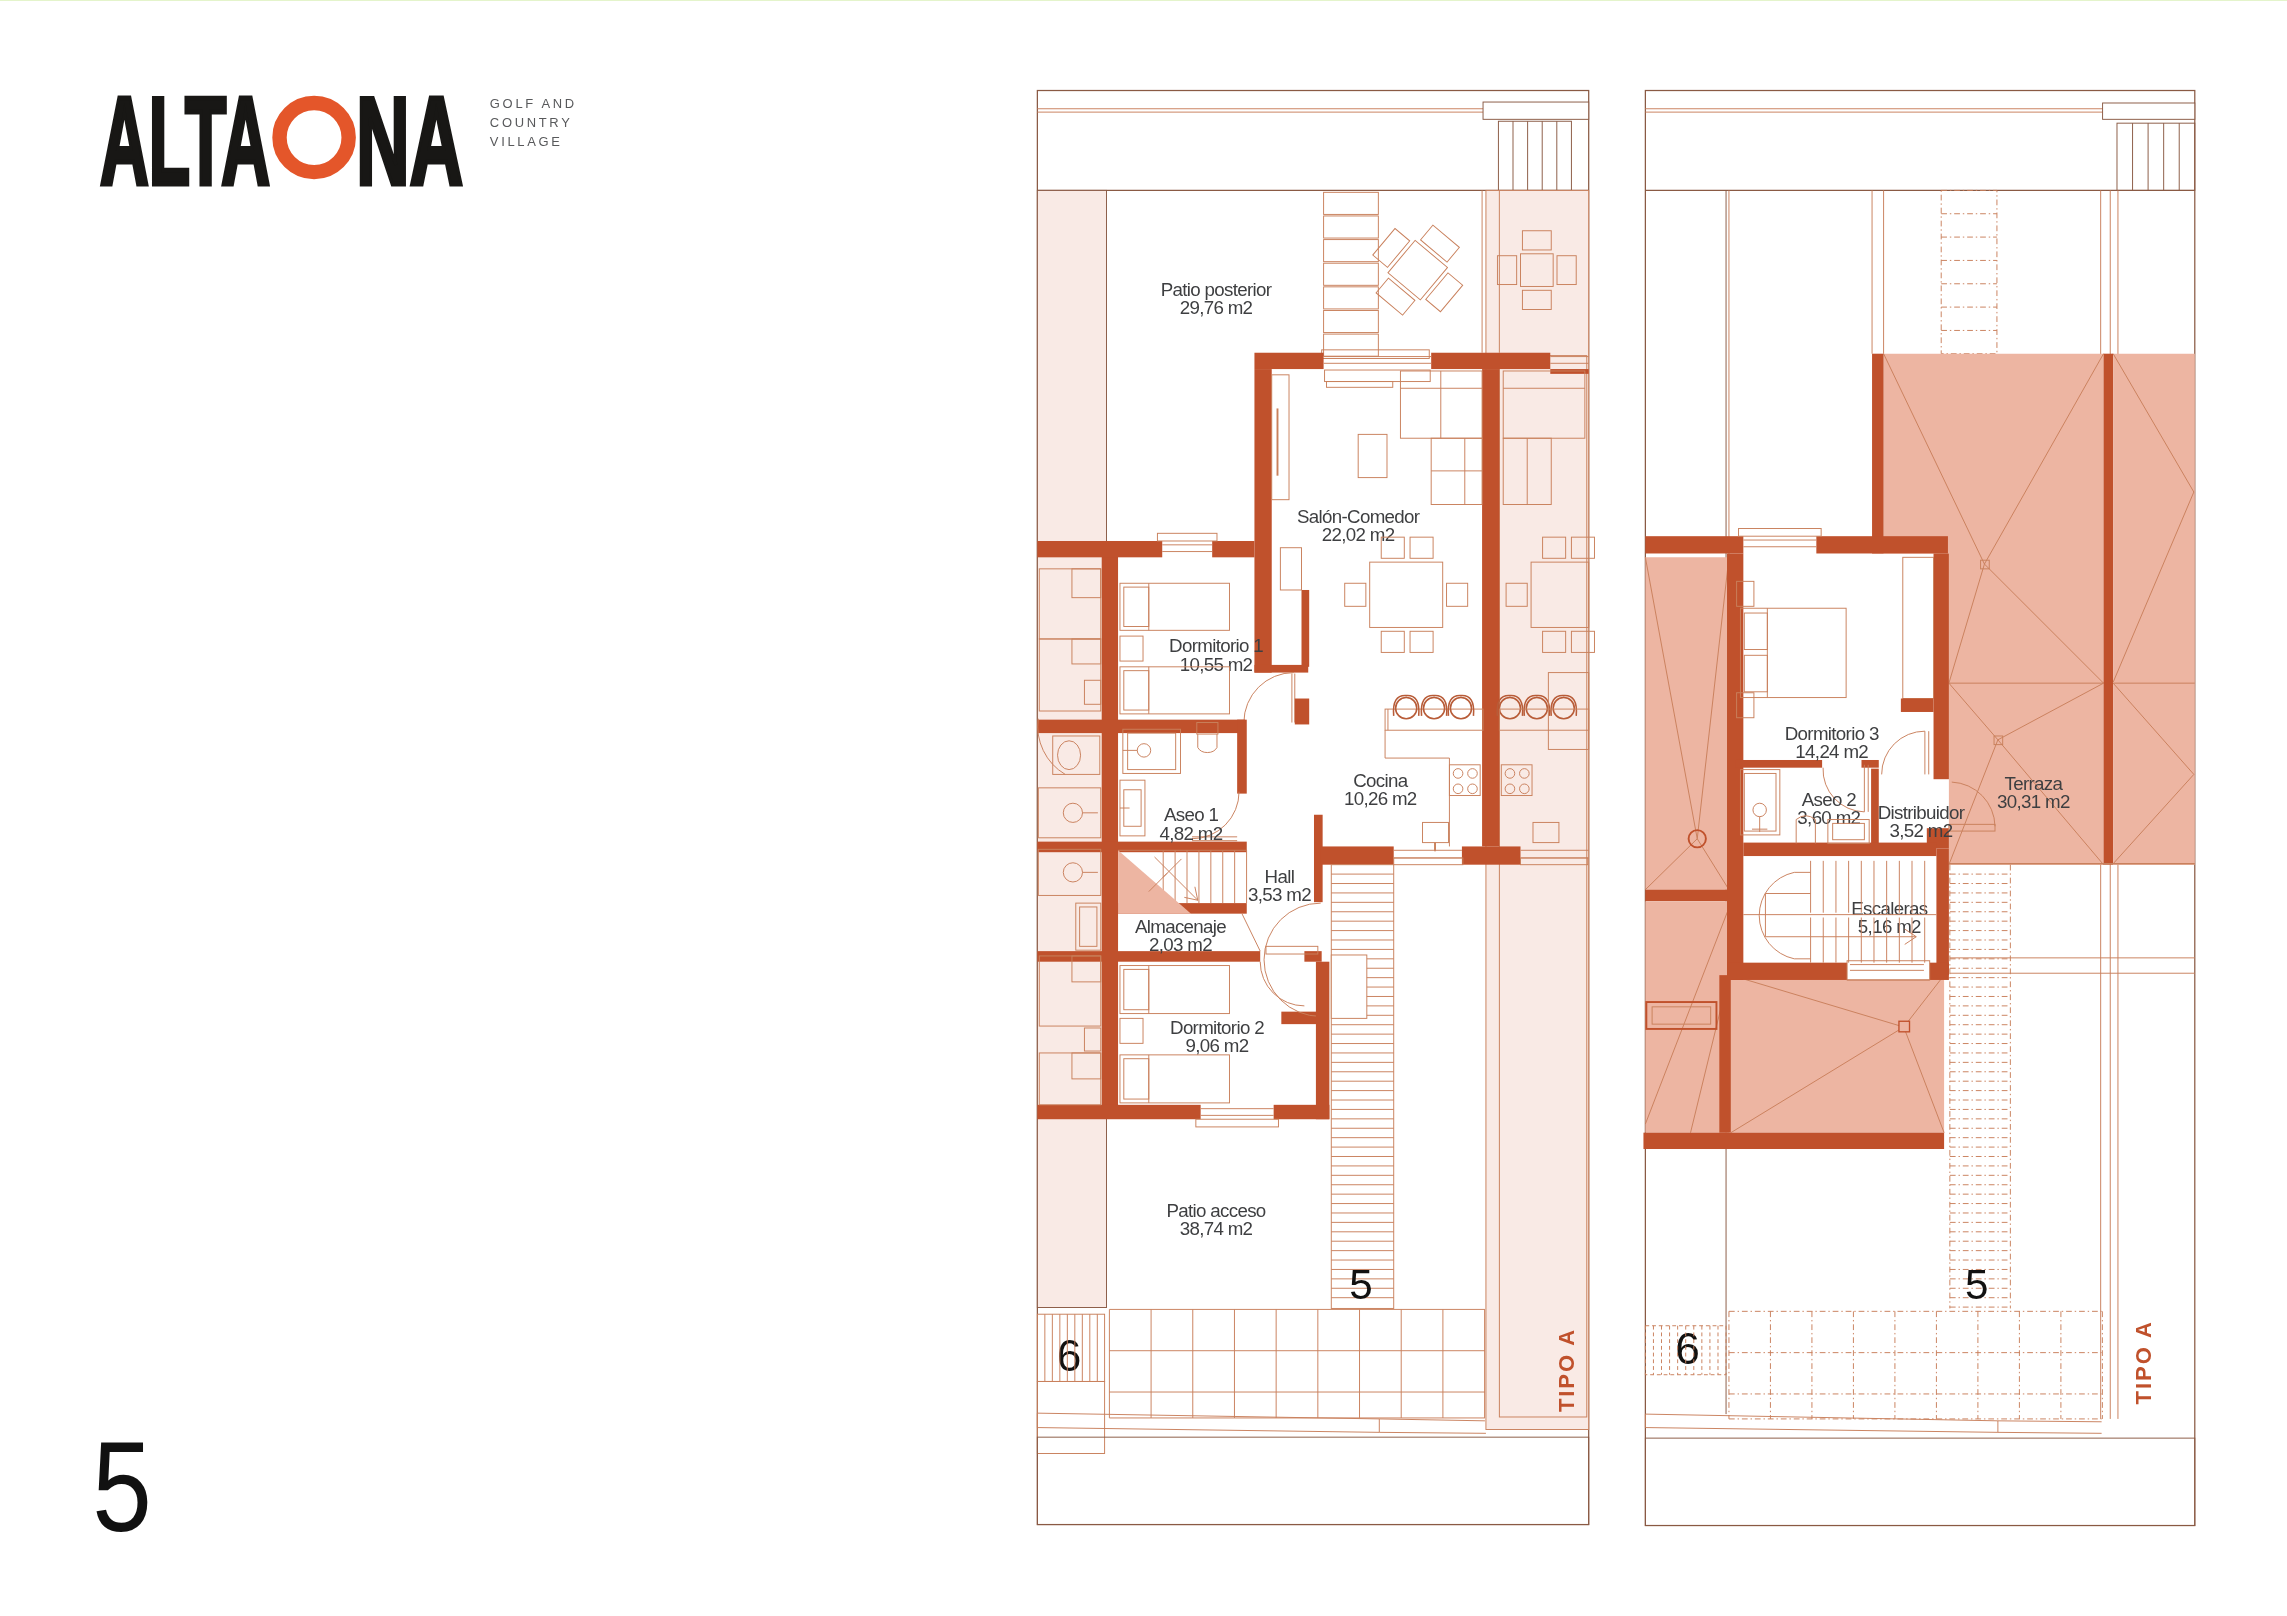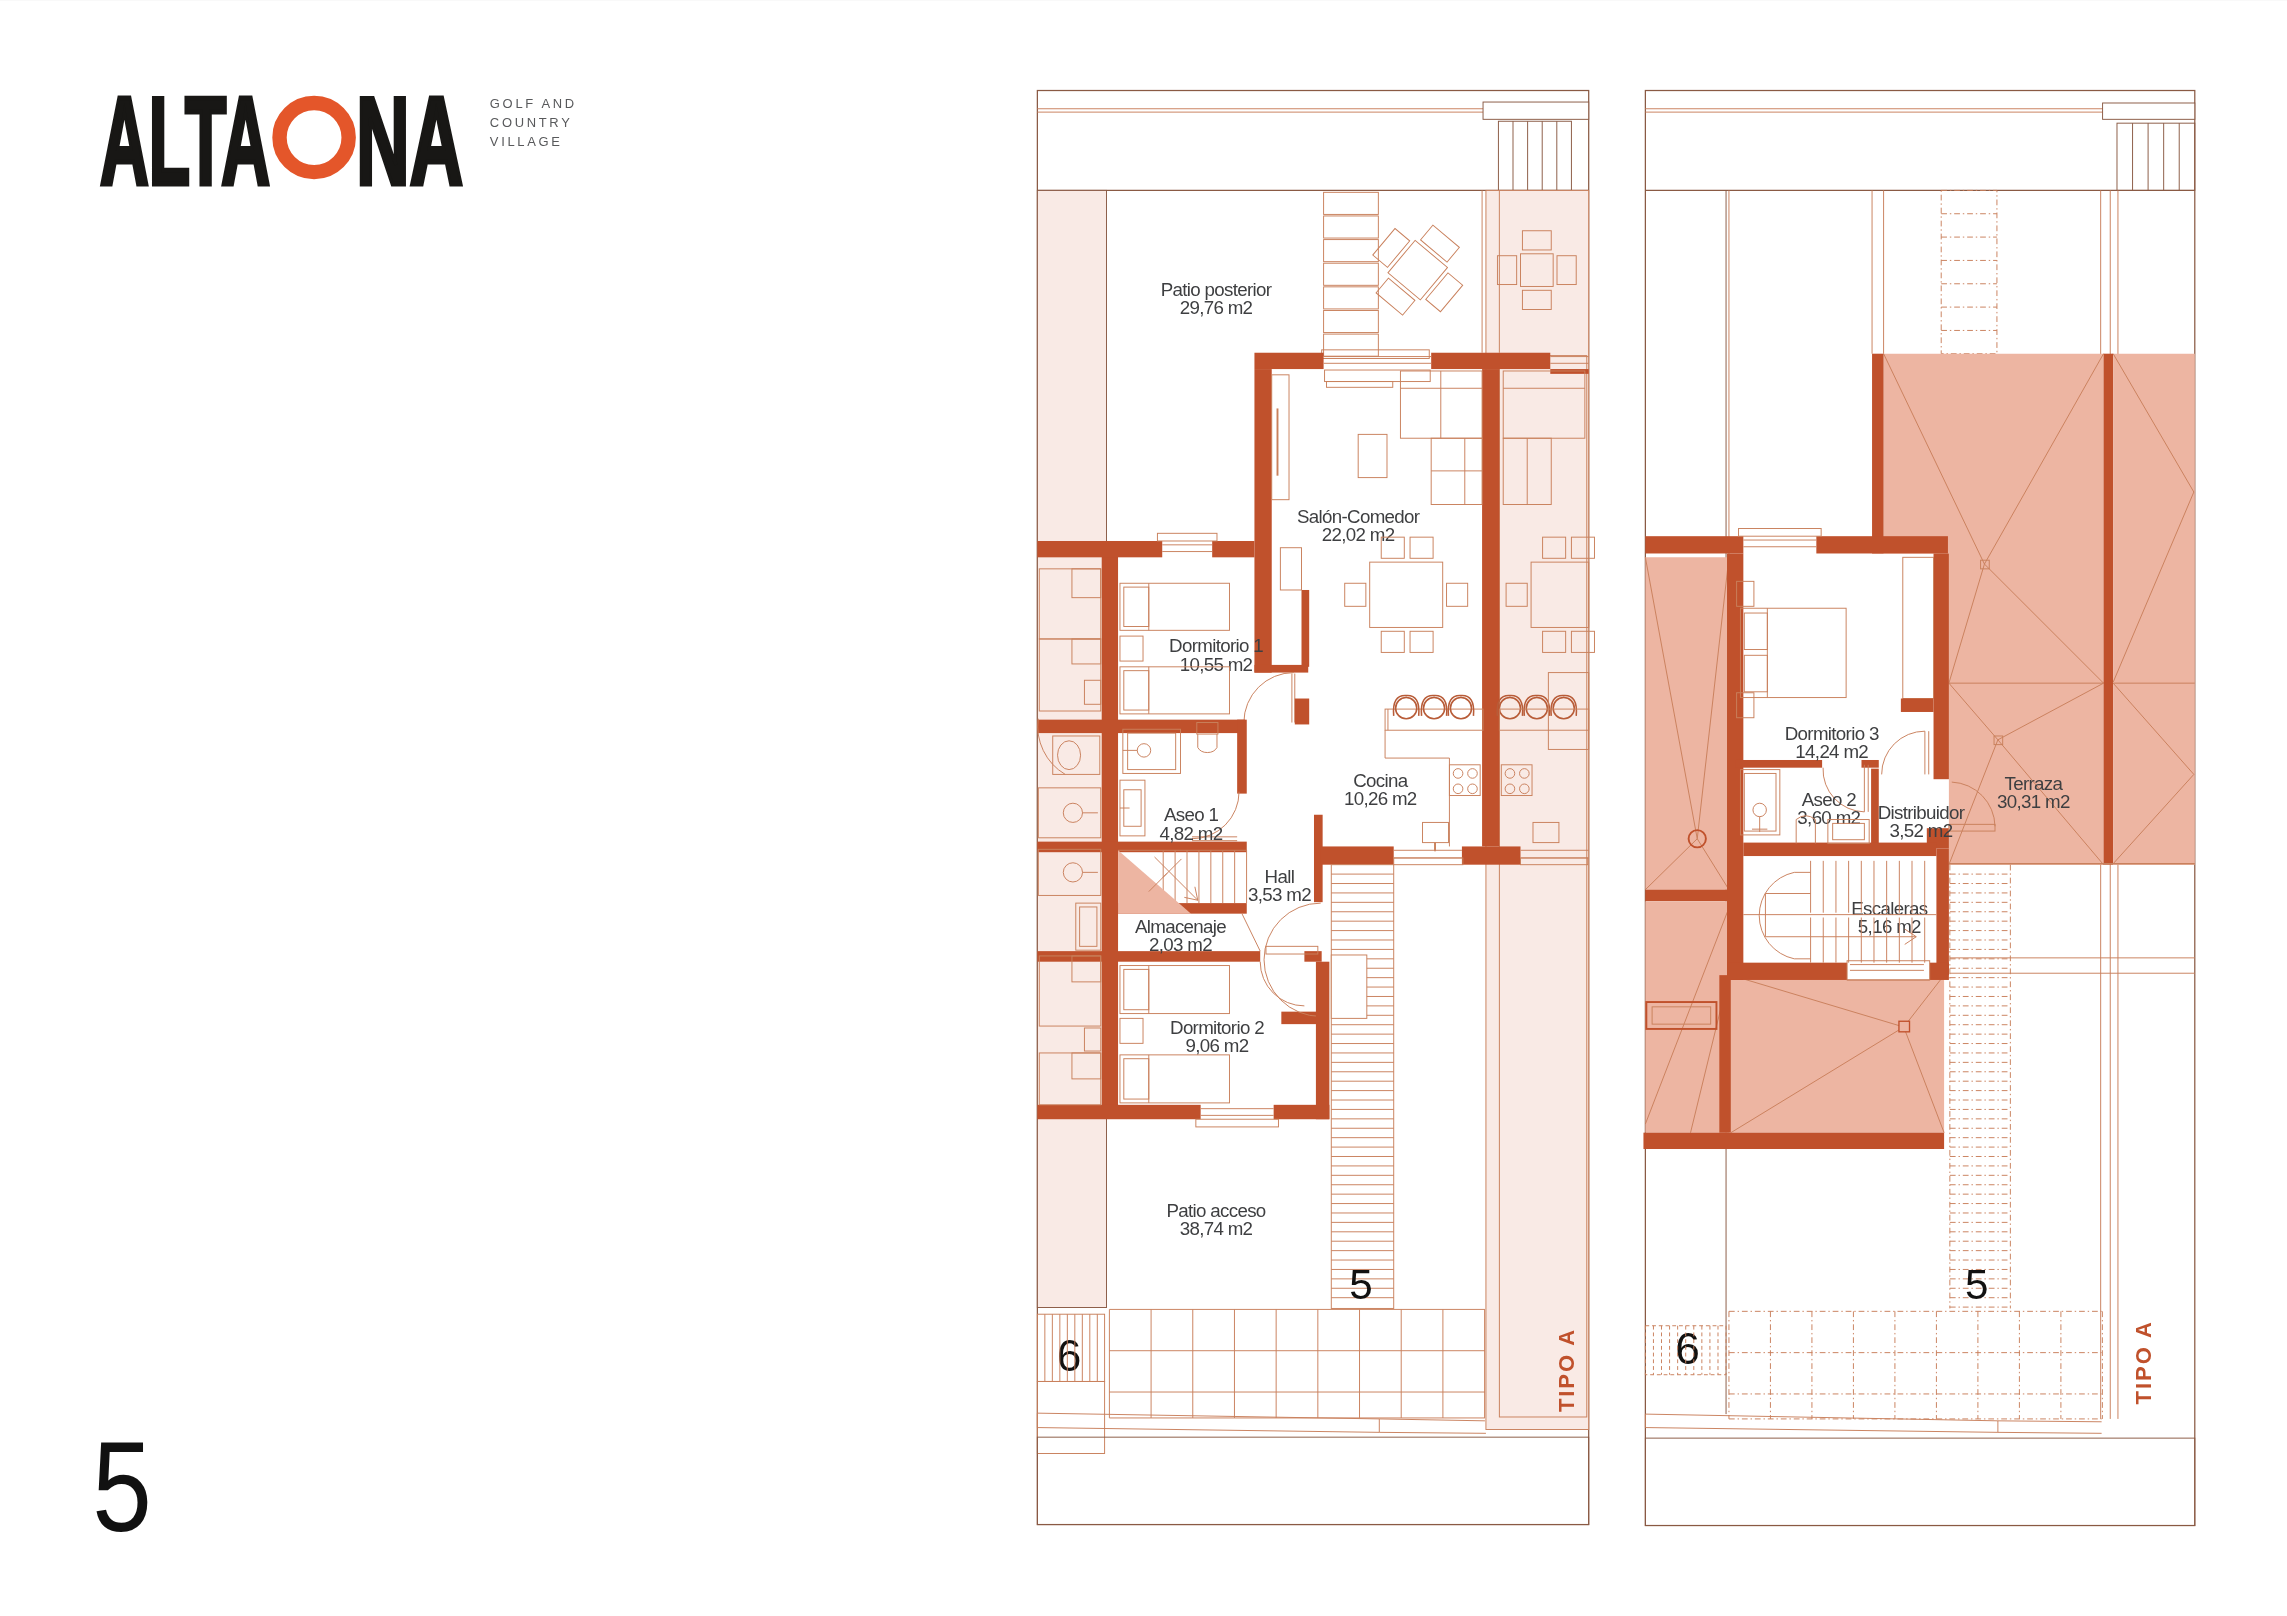--- a/index.html
+++ b/index.html
@@ -1,17 +1,17 @@
 <!DOCTYPE html>
 <html><head>
 <meta charset="utf-8">
 <title>Altaona Tipo A</title>
 <style>
   html,body{margin:0;padding:0;background:#fff;}
-  #page{position:relative;width:2287px;height:1617px;background:#e5e5e5;overflow:hidden;}
+  #page{position:relative;width:2287px;height:1617px;background:#84cc16;overflow:hidden;}
   svg{display:block;}
 </style>
 </head>
 <body>
 <div id="page">
 <svg xmlns="http://www.w3.org/2000/svg" width="2287" height="1617" viewBox="0 0 2381 1683" font-family="Liberation Sans, sans-serif">
 
 <rect x="0" y="0" width="2381" height="1683" fill="#ffffff"></rect>
 
 <text x="104" y="191" font-size="130" font-weight="bold" fill="#181715" stroke="#181715" stroke-width="5" textLength="177" lengthAdjust="spacingAndGlyphs">ALTA</text>

